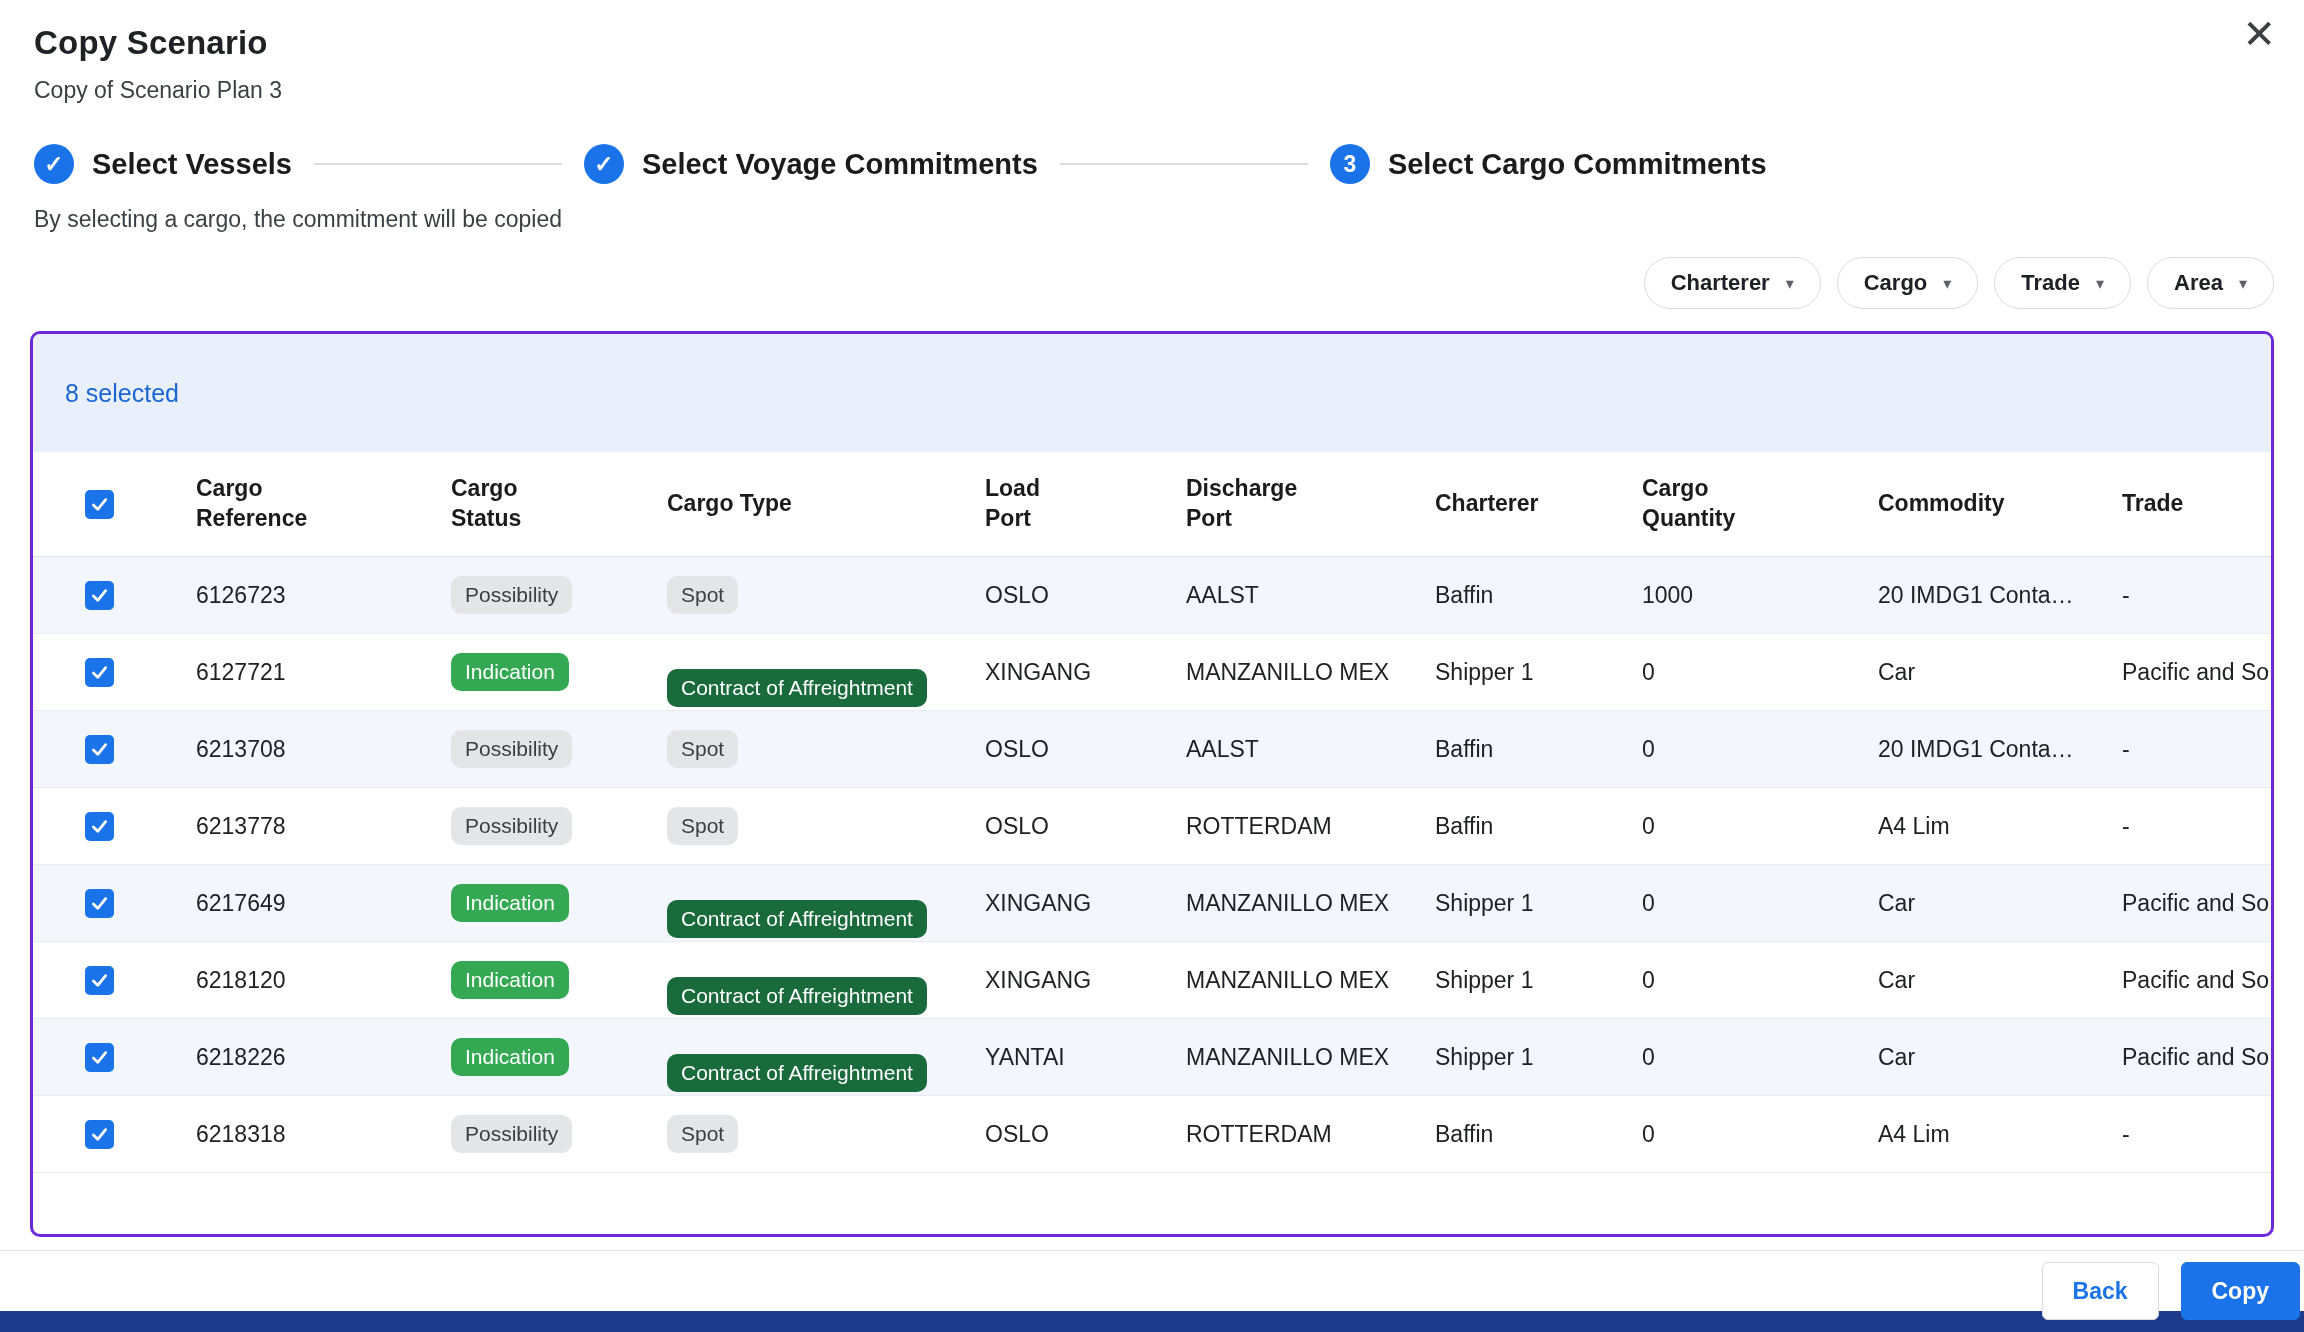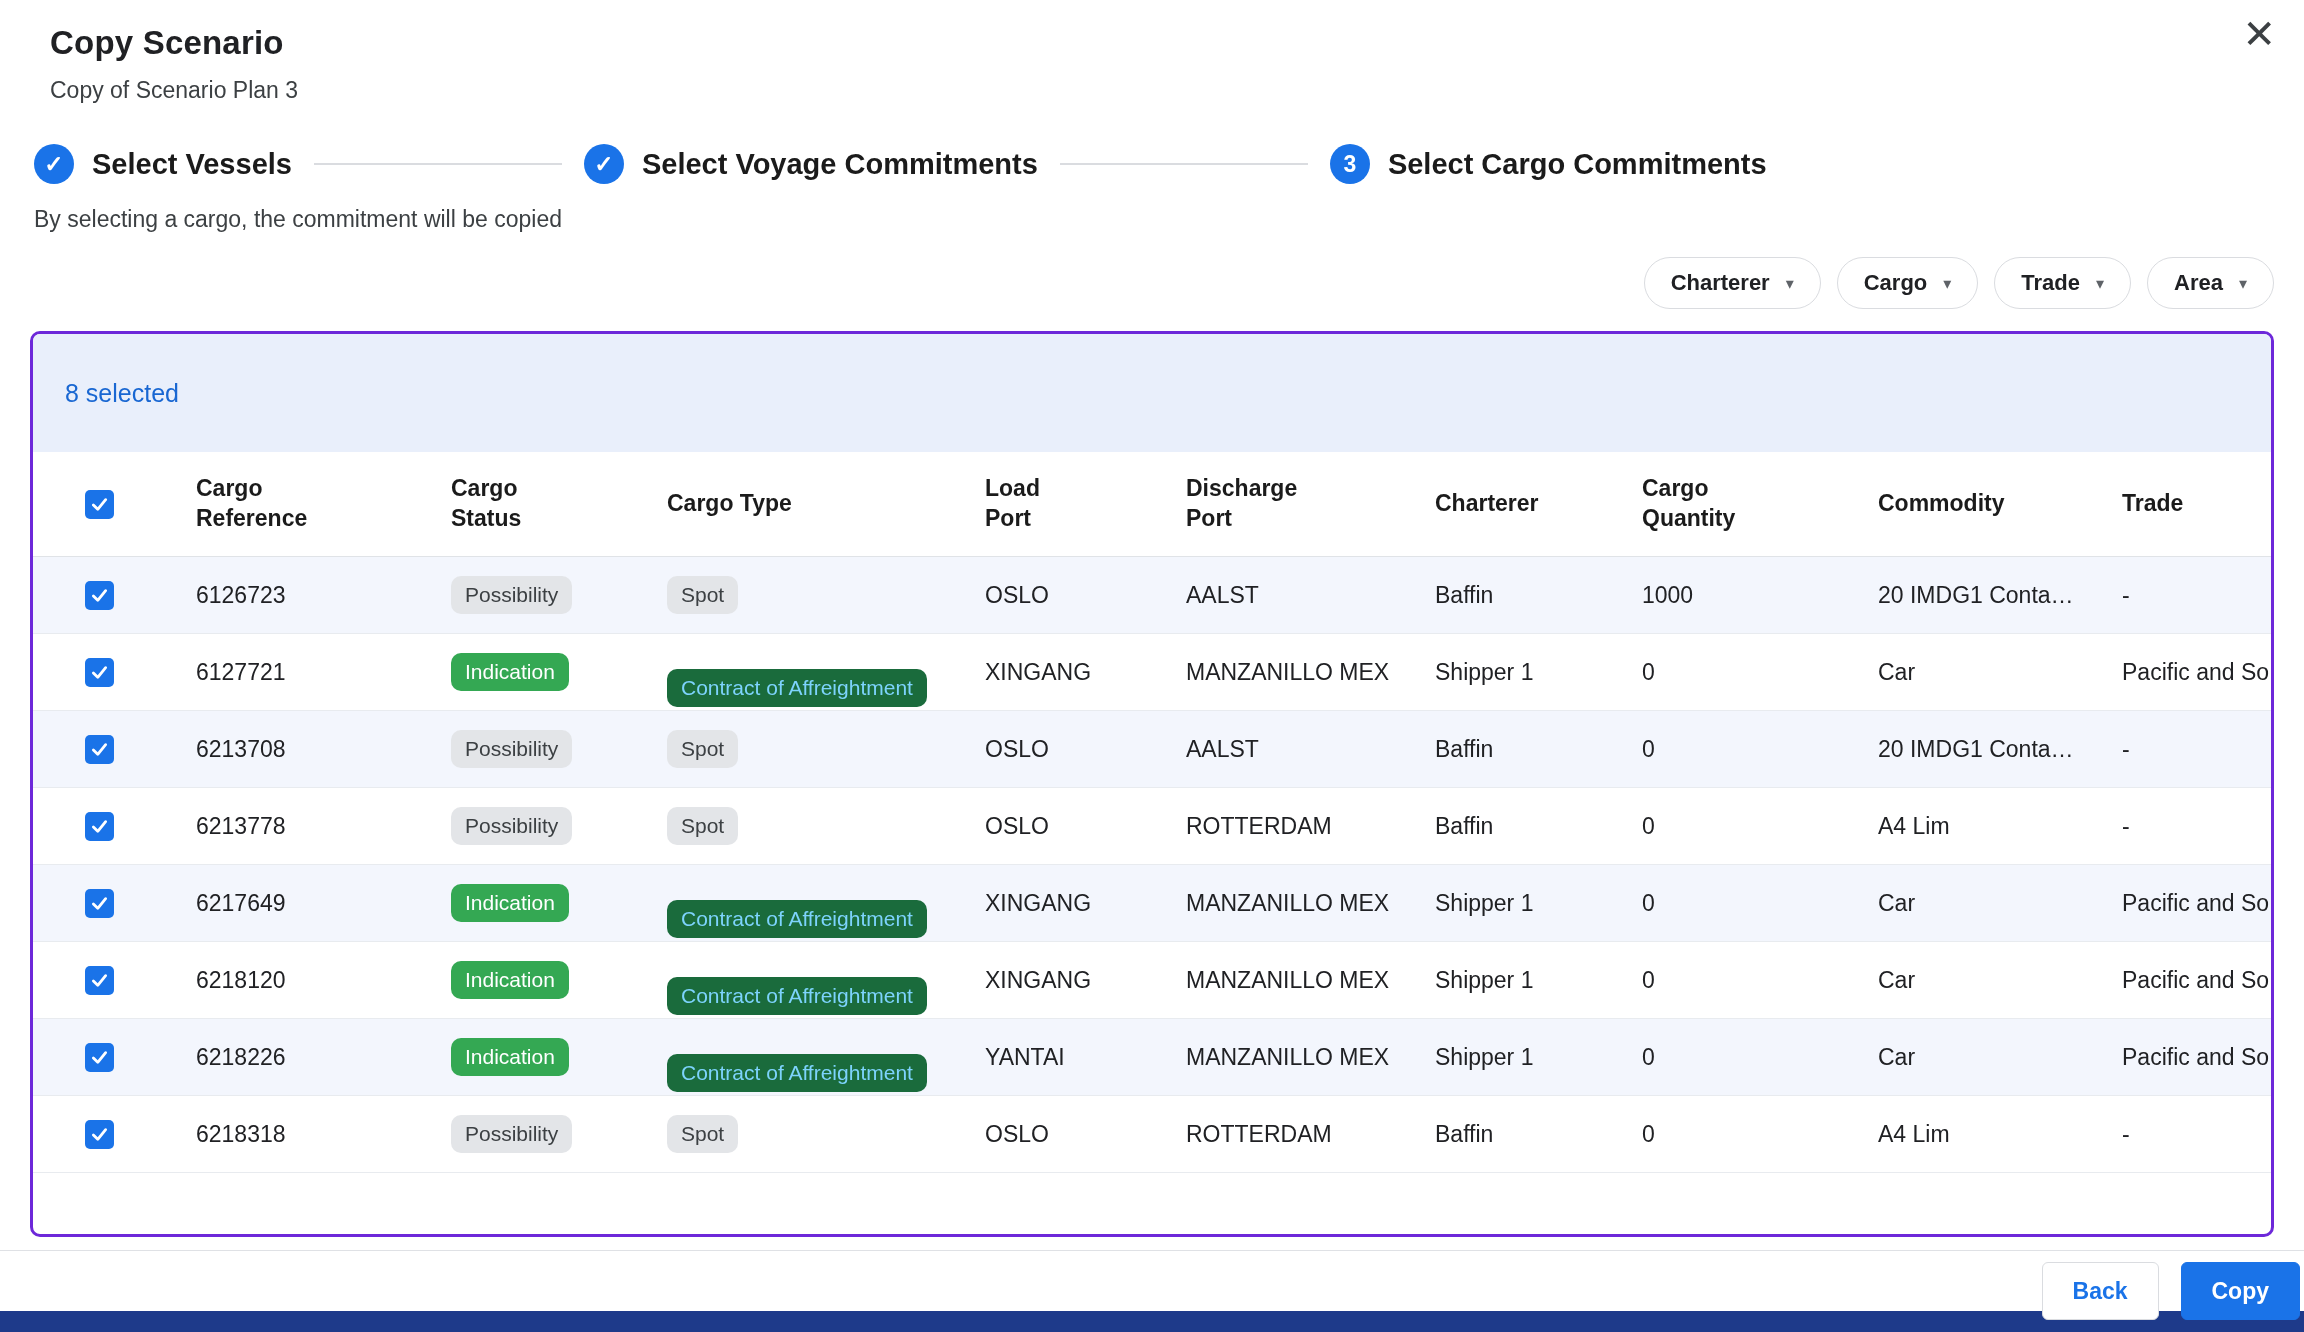--- a/index.html
+++ b/index.html
@@ -1,21 +1,21 @@
 <!DOCTYPE html>
 <html><head>
 <meta charset="utf-8">
 <style>
   html,body{margin:0;padding:0;}
   body{
     width:2304px;height:1332px;position:relative;overflow:hidden;
     background:#ffffff;font-family:"Liberation Sans",sans-serif;color:#202124;
   }
   
-  .hdr{padding:24px 50px 0;position:relative;}
+  .hdr{padding:24px 34px 0;position:relative;}
   .title{font-size:33px;font-weight:bold;letter-spacing:.2px;}
   .subtitle{font-size:23px;color:#3c4043;margin-top:15px;}
   .close{position:absolute;top:14px;right:28px;font-size:40px;color:#3c4043;cursor:pointer;line-height:1;}
   
   .stepper{display:flex;align-items:center;padding:0 34px;margin-top:40px;}
   .step{display:flex;align-items:center;cursor:pointer;}
   .circle{width:40px;height:40px;border-radius:50%;background:#1a73e8;color:#fff;
     display:flex;align-items:center;justify-content:center;font-size:23px;font-weight:bold;flex:none;}
   .step .lbl{font-size:29px;font-weight:bold;margin-left:18px;color:#1b1b1b;}
   .conn{width:248px;height:2px;background:#dadce0;margin:0 22px;flex:none;}
@@ -34,21 +34,21 @@
   thead th{height:104px;font-size:23px;font-weight:bold;white-space:pre-line;line-height:1.3;
     border-bottom:1px solid #e0e3e7;color:#1b1b1b;}
   tbody td{height:76px;font-size:23px;border-bottom:1px solid #e8ebef;color:#202124;}
   tbody tr:nth-child(odd){background:#f3f6fd;}
   .cbx{width:29px;height:29px;border-radius:5px;background:#1a73e8;display:flex;align-items:center;
     justify-content:center;margin-left:52px;cursor:pointer;flex:none;}
   .cbx svg{width:21px;height:21px;display:block;}
   .badge{display:inline-block;height:38px;line-height:38px;padding:0 14px;border-radius:10px;font-size:21px;}
   .b-gray{background:#e3e5e8;color:#3c4043;}
   .b-green{background:#34a853;color:#fff;}
-  .b-dgreen{background:#1a6b3c;color:#7dd3fc;margin-top:32px;}
+  .b-dgreen{background:#1a6b3c;color:#ffffff;margin-top:32px;}
   
   .divider{position:absolute;left:0;top:1250px;width:100%;height:1px;background:#dfe1e5;}
   .footer{position:absolute;top:1262px;right:4px;display:flex;gap:22px;z-index:3;}
   .btn{height:58px;border-radius:6px;font-size:23px;font-weight:bold;display:flex;align-items:center;
     justify-content:center;padding:0 30px;cursor:pointer;box-sizing:border-box;}
   .btn-back{background:#fff;border:1px solid #dadce0;color:#1a73e8;}
   .btn-copy{background:#1a73e8;border:1px solid #1a73e8;color:#fff;}
   .strip{position:absolute;left:0;bottom:0;width:100%;height:21px;background:#1e3a8a;z-index:1;}
 </style>
 </head>

